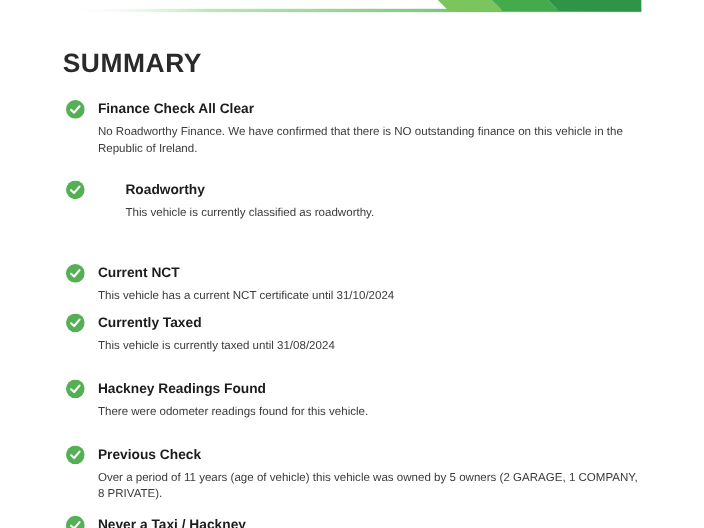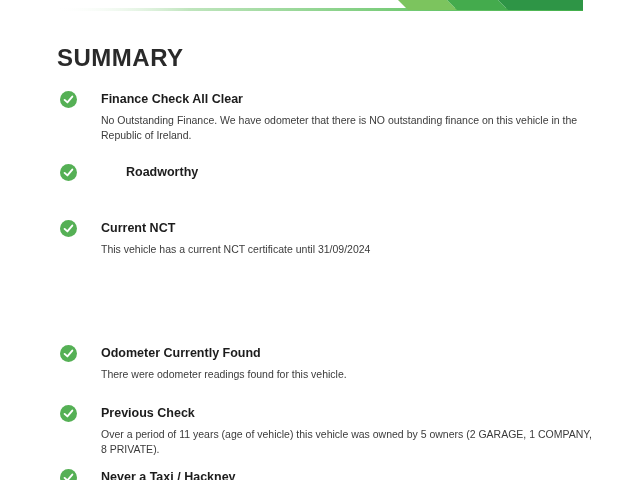--- a/index.html
+++ b/index.html
@@ -26,38 +26,38 @@
   }
 
   
   .summary-item {
     position: absolute;
     left: 60px;
     display: flex;
     align-items: flex-start;
   }
   .summary-item .icon-wrap { flex: 0 0 auto; width: 17px; height: 17px; margin-top: 0px; }
-  .summary-item .item-text { margin-left: 24px; width: 492px; }
+  .summary-item .item-text { margin-left: 12px; width: 492px; }
   .item-title {
     font-size: 12.5px;
     font-weight: bold;
     line-height: 16px;
     color: #1c1c1c;
   }
   .item-desc {
     margin-top: 6px;
     font-size: 10.5px;
     line-height: 15px;
     color: #3b3b3b;
   }
   .item-desc:empty { display: none; }
 
   .item-1 { top: 91px; }
   .item-2 { top: 164px; gap: 25px; }
-  .item-3 { top: 220px; }
+  .item-3 { top: 240px; }
   .item-4 { top: 285px; }
   .item-5 { top: 345px; }
   .item-6 { top: 405px; }
   .item-7 { top: 469px; }
 </style>
 </head>
 <body>
 
 <div class="page">
 
@@ -82,59 +82,72 @@
 
   <div class="summary-item item-1">
     <span class="icon-wrap">
       <svg width="17" height="17" viewBox="0 0 17 17">
           <circle cx="8.5" cy="8.5" r="8.5" fill="#55b055"></circle>
           <path d="M4.6 8.9 L7.4 11.4 L12.3 5.6" fill="none" stroke="#ffffff" stroke-width="1.9" stroke-linecap="round" stroke-linejoin="round"></path>
         </svg>
     </span>
     <div class="item-text">
       <div class="item-title">Finance Check All Clear</div>
-      <div class="item-desc">No Outstanding Finance. We have odometer that there is NO outstanding finance on this vehicle in the Republic of Ireland.</div>
+      <div class="item-desc">No Roadworthy Finance. We have confirmed that there is NO outstanding finance on this vehicle in the Republic of Ireland.</div>
     </div>
   </div>
 
   <div class="summary-item item-2">
     <span class="icon-wrap">
       <svg width="17" height="17" viewBox="0 0 17 17">
           <circle cx="8.5" cy="8.5" r="8.5" fill="#55b055"></circle>
           <path d="M4.6 8.9 L7.4 11.4 L12.3 5.6" fill="none" stroke="#ffffff" stroke-width="1.9" stroke-linecap="round" stroke-linejoin="round"></path>
         </svg>
     </span>
     <div class="item-text">
       <div class="item-title">Roadworthy</div>
+      <div class="item-desc">This vehicle is currently classified as roadworthy.</div>
     </div>
   </div>
 
   <div class="summary-item item-3">
     <span class="icon-wrap">
       <svg width="17" height="17" viewBox="0 0 17 17">
           <circle cx="8.5" cy="8.5" r="8.5" fill="#55b055"></circle>
           <path d="M4.6 8.9 L7.4 11.4 L12.3 5.6" fill="none" stroke="#ffffff" stroke-width="1.9" stroke-linecap="round" stroke-linejoin="round"></path>
         </svg>
     </span>
     <div class="item-text">
       <div class="item-title">Current NCT</div>
-      <div class="item-desc">This vehicle has a current NCT certificate until 31/09/2024</div>
+      <div class="item-desc">This vehicle has a current NCT certificate until 31/10/2024</div>
     </div>
   </div>
 
+  <div class="summary-item item-4">
+    <span class="icon-wrap">
+      <svg width="17" height="17" viewBox="0 0 17 17">
+          <circle cx="8.5" cy="8.5" r="8.5" fill="#55b055"></circle>
+          <path d="M4.6 8.9 L7.4 11.4 L12.3 5.6" fill="none" stroke="#ffffff" stroke-width="1.9" stroke-linecap="round" stroke-linejoin="round"></path>
+        </svg>
+    </span>
+    <div class="item-text">
+      <div class="item-title">Currently Taxed</div>
+      <div class="item-desc">This vehicle is currently taxed until 31/08/2024</div>
+    </div>
+  </div>
 
   <div class="summary-item item-5">
     <span class="icon-wrap">
       <svg width="17" height="17" viewBox="0 0 17 17">
           <circle cx="8.5" cy="8.5" r="8.5" fill="#55b055"></circle>
           <path d="M4.6 8.9 L7.4 11.4 L12.3 5.6" fill="none" stroke="#ffffff" stroke-width="1.9" stroke-linecap="round" stroke-linejoin="round"></path>
         </svg>
     </span>
     <div class="item-text">
-      <div class="item-title">Odometer Currently Found</div>
+      <div class="item-title">Hackney Readings Found</div>
       <div class="item-desc">There were odometer readings found for this vehicle.</div>
     </div>
   </div>
 
   <div class="summary-item item-6">
     <span class="icon-wrap">
       <svg width="17" height="17" viewBox="0 0 17 17">
           <circle cx="8.5" cy="8.5" r="8.5" fill="#55b055"></circle>
           <path d="M4.6 8.9 L7.4 11.4 L12.3 5.6" fill="none" stroke="#ffffff" stroke-width="1.9" stroke-linecap="round" stroke-linejoin="round"></path>
         </svg>

